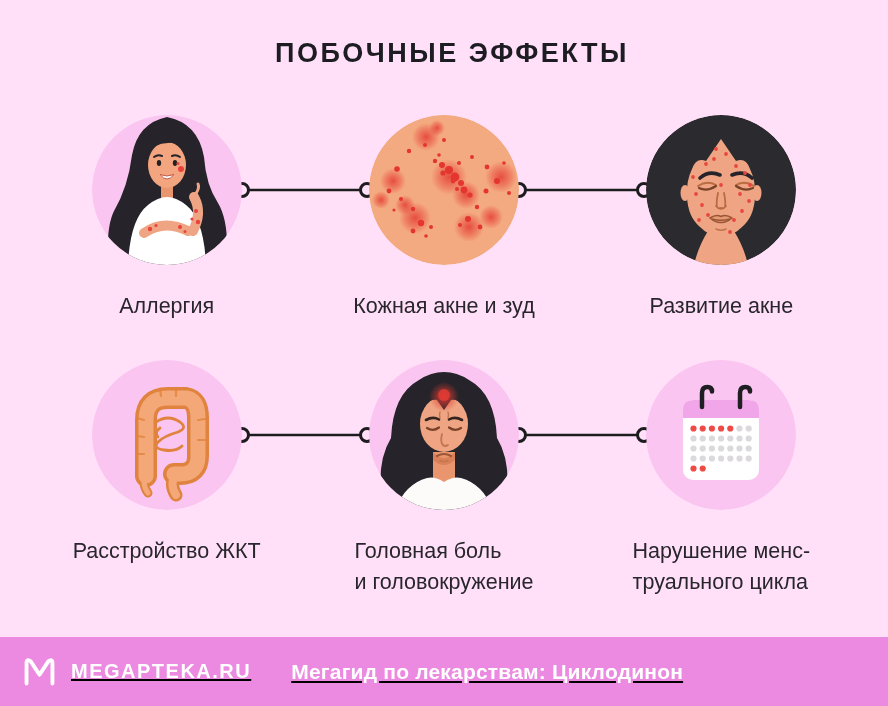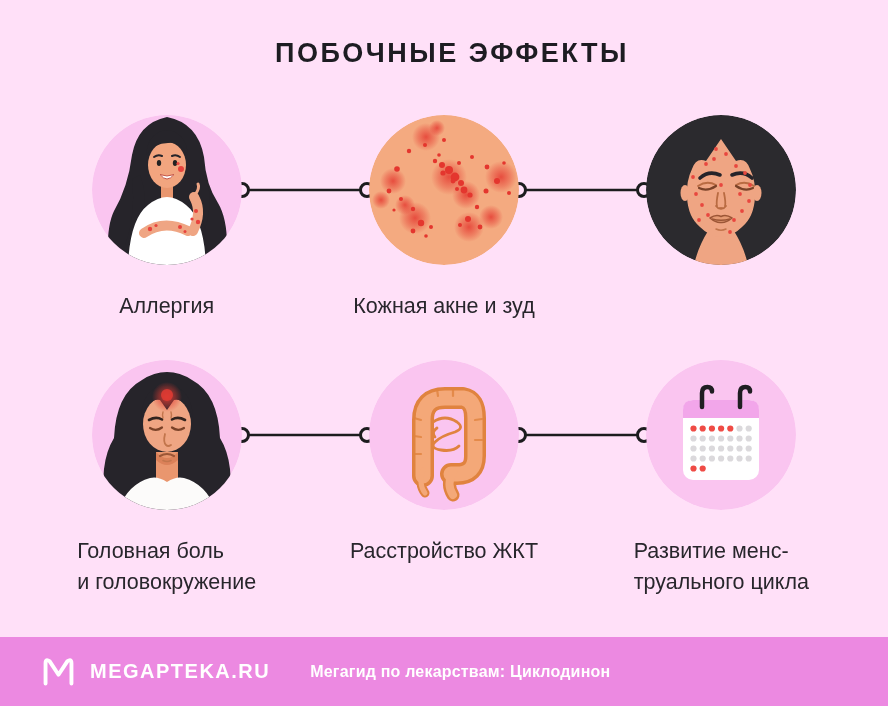--- a/index.html
+++ b/index.html
@@ -24,29 +24,29 @@
   .col { width:277.33px; display:flex; flex-direction:column; align-items:center; }
   .circle { width:150px; height:150px; border-radius:50%; overflow:hidden; }
   .circle svg { display:block; }
   .caption {
     margin-top:26px; white-space:pre-line;
     font-size:21.5px; line-height:31px; color:#28262C;
   }
   .footer {
     position:absolute; left:0; bottom:0; width:100%; height:69px;
     background:#EC89E1; display:flex; align-items:center;
-    padding-left:40px; box-sizing:border-box;
+    padding-left:21px; box-sizing:border-box;text-decoration:underline;
   }
   .brand {
     margin-left:13px; color:#FFFFFF; font-weight:bold;
     font-size:20px; letter-spacing:1.5px;
   }
   .tagline {
     margin-left:40px; color:#FFFFFF; font-weight:bold;
-    font-size:16px; letter-spacing:0.2px;
+    font-size:21px; letter-spacing:0.2px;
   }
 </style>
 </head>
 <body>
 
 <div class="canvas">
 
   <h1 class="title">ПОБОЧНЫЕ ЭФФЕКТЫ</h1>
 
   <svg class="connectors" width="888" height="706">
@@ -217,25 +217,56 @@
               <circle cx="62" cy="100" r="1.9"></circle>
             <circle cx="88" cy="105" r="1.9"></circle>
               <circle cx="75" cy="70" r="1.9"></circle>
             <circle cx="94" cy="79" r="1.9"></circle>
               <circle cx="53" cy="105" r="1.9"></circle>
             <circle cx="68" cy="44" r="1.9"></circle>
               <circle cx="84" cy="117" r="1.9"></circle>
           </g>
         </svg>
       </div>
+      <figcaption class="caption">Развитие акне</figcaption>
     </figure>
 
   </section>
 
   <section class="row row2">
+
+    <figure class="col" style="margin:0">
+      <div class="circle">
+        <svg width="150" height="150" viewBox="0 0 150 150">
+          <circle cx="75" cy="75" r="75" fill="#FAC5F0"></circle>
+          <g fill="none" stroke-linecap="round" stroke-linejoin="round">
+            <path d="M54 116 L54 60 Q54 38 76 38 L94 38 Q106 40 106 58 L106 96 Q106 114 88 114 L82 114" stroke="#E0833F" stroke-width="22"></path>
+            <path d="M54 110 Q49 124 56 133" stroke="#E0833F" stroke-width="9"></path>
+            <path d="M84 112 Q77 124 84 135" stroke="#E0833F" stroke-width="13"></path>
+            <path d="M54 116 L54 60 Q54 38 76 38 L94 38 Q106 40 106 58 L106 96 Q106 114 88 114 L82 114" stroke="#F4A878" stroke-width="15"></path>
+            <path d="M54 110 Q49 124 56 133" stroke="#F4A878" stroke-width="5"></path>
+            <path d="M84 112 Q77 124 84 135" stroke="#F4A878" stroke-width="8"></path>
+          </g>
+          <g fill="none" stroke="#E0833F" stroke-width="2.8" stroke-linecap="round">
+            <path d="M64 62 Q76 54 88 62 Q96 68 86 72 Q72 76 66 82 Q60 88 72 90 Q84 92 90 86"></path>
+            <path d="M68 68 Q62 72 66 77"></path>
+          </g>
+          <g fill="none" stroke="#E0833F" stroke-width="2.2" stroke-linecap="round" opacity="0.8">
+            <path d="M45 58 L52 60"></path>
+              <path d="M45 76 L52 77"></path>
+              <path d="M45 94 L52 94"></path>
+            <path d="M68 29 L69 36"></path>
+              <path d="M84 29 L84 36"></path>
+            <path d="M106 60 L113 59"></path>
+              <path d="M106 80 L113 80"></path>
+          </g>
+        </svg>
+      </div>
+      <figcaption class="caption">Расстройство ЖКТ</figcaption>
+    </figure>
 
     <figure class="col" style="margin:0">
       <div class="circle">
         <svg width="150" height="150" viewBox="0 0 150 150">
           <defs>
             <radialGradient id="painblur">
               <stop offset="0" stop-color="#E23B33" stop-opacity="0.9"></stop>
               <stop offset="0.55" stop-color="#E23B33" stop-opacity="0.45"></stop>
               <stop offset="1" stop-color="#E23B33" stop-opacity="0"></stop>
             </radialGradient>
@@ -263,50 +294,20 @@
           </g>
           <g stroke="#C2754C" stroke-width="1.8" stroke-linecap="round" fill="none">
             <path d="M73 74 Q71 82 74 85 Q76 87 79 85"></path>
           </g>
           <path d="M68 96 Q75 92 82 96" stroke="#9C5636" stroke-width="2.2" stroke-linecap="round" fill="none"></path>
           <path d="M71 100.5 Q75 102.5 79 100.5" stroke="#C2754C" stroke-width="1.6" stroke-linecap="round" fill="none"></path>
         </svg>
       </div>
       <figcaption class="caption">Головная боль
 и головокружение</figcaption>
-    </figure>
-
-    <figure class="col" style="margin:0">
-      <div class="circle">
-        <svg width="150" height="150" viewBox="0 0 150 150">
-          <circle cx="75" cy="75" r="75" fill="#FAC5F0"></circle>
-          <g fill="none" stroke-linecap="round" stroke-linejoin="round">
-            <path d="M54 116 L54 60 Q54 38 76 38 L94 38 Q106 40 106 58 L106 96 Q106 114 88 114 L82 114" stroke="#E0833F" stroke-width="22"></path>
-            <path d="M54 110 Q49 124 56 133" stroke="#E0833F" stroke-width="9"></path>
-            <path d="M84 112 Q77 124 84 135" stroke="#E0833F" stroke-width="13"></path>
-            <path d="M54 116 L54 60 Q54 38 76 38 L94 38 Q106 40 106 58 L106 96 Q106 114 88 114 L82 114" stroke="#F4A878" stroke-width="15"></path>
-            <path d="M54 110 Q49 124 56 133" stroke="#F4A878" stroke-width="5"></path>
-            <path d="M84 112 Q77 124 84 135" stroke="#F4A878" stroke-width="8"></path>
-          </g>
-          <g fill="none" stroke="#E0833F" stroke-width="2.8" stroke-linecap="round">
-            <path d="M64 62 Q76 54 88 62 Q96 68 86 72 Q72 76 66 82 Q60 88 72 90 Q84 92 90 86"></path>
-            <path d="M68 68 Q62 72 66 77"></path>
-          </g>
-          <g fill="none" stroke="#E0833F" stroke-width="2.2" stroke-linecap="round" opacity="0.8">
-            <path d="M45 58 L52 60"></path>
-              <path d="M45 76 L52 77"></path>
-              <path d="M45 94 L52 94"></path>
-            <path d="M68 29 L69 36"></path>
-              <path d="M84 29 L84 36"></path>
-            <path d="M106 60 L113 59"></path>
-              <path d="M106 80 L113 80"></path>
-          </g>
-        </svg>
-      </div>
-      <figcaption class="caption">Расстройство ЖКТ</figcaption>
     </figure>
 
     <figure class="col" style="margin:0">
       <div class="circle">
         <svg width="150" height="150" viewBox="0 0 150 150">
           <circle cx="75" cy="75" r="75" fill="#FAC5F0"></circle>
           <rect x="37" y="40" width="76" height="80" rx="10" fill="#FFFFFF"></rect>
           <path d="M37 58 L37 50 Q37 40 47 40 L103 40 Q113 40 113 50 L113 58 Z" fill="#F2A6EA"></path>
           <g stroke="#1F1E22" stroke-width="4.5" stroke-linecap="round" fill="none">
             <path d="M56 47 L56 33 Q56 27 61.5 27 Q66 27 66 31.5"></path>
@@ -339,21 +340,21 @@
               <circle cx="65.9" cy="98.5" r="3.1" fill="#DBD9DC"></circle>
               <circle cx="75.1" cy="98.5" r="3.1" fill="#DBD9DC"></circle>
               <circle cx="84.3" cy="98.5" r="3.1" fill="#DBD9DC"></circle>
               <circle cx="93.5" cy="98.5" r="3.1" fill="#DBD9DC"></circle>
               <circle cx="102.7" cy="98.5" r="3.1" fill="#DBD9DC"></circle>
             <circle cx="47.5" cy="108.5" r="3.1" fill="#EF4B45"></circle>
               <circle cx="56.7" cy="108.5" r="3.1" fill="#EF4B45"></circle>
           </g>
         </svg>
       </div>
-      <figcaption class="caption">Развитие менс-
+      <figcaption class="caption">Нарушение менс-
 труального цикла</figcaption>
     </figure>
 
   </section>
 
   <footer class="footer">
     <svg width="37" height="37" viewBox="0 0 40 40">
       <path d="M6 33 L6 11 Q6 5.5 10.5 9 L20 23.5 L29.5 9 Q34 5.5 34 11 L34 33" fill="none" stroke="#FFFFFF" stroke-width="4.2" stroke-linecap="round" stroke-linejoin="round"></path>
     </svg>
     <span class="brand">MEGAPTEKA.RU</span>

